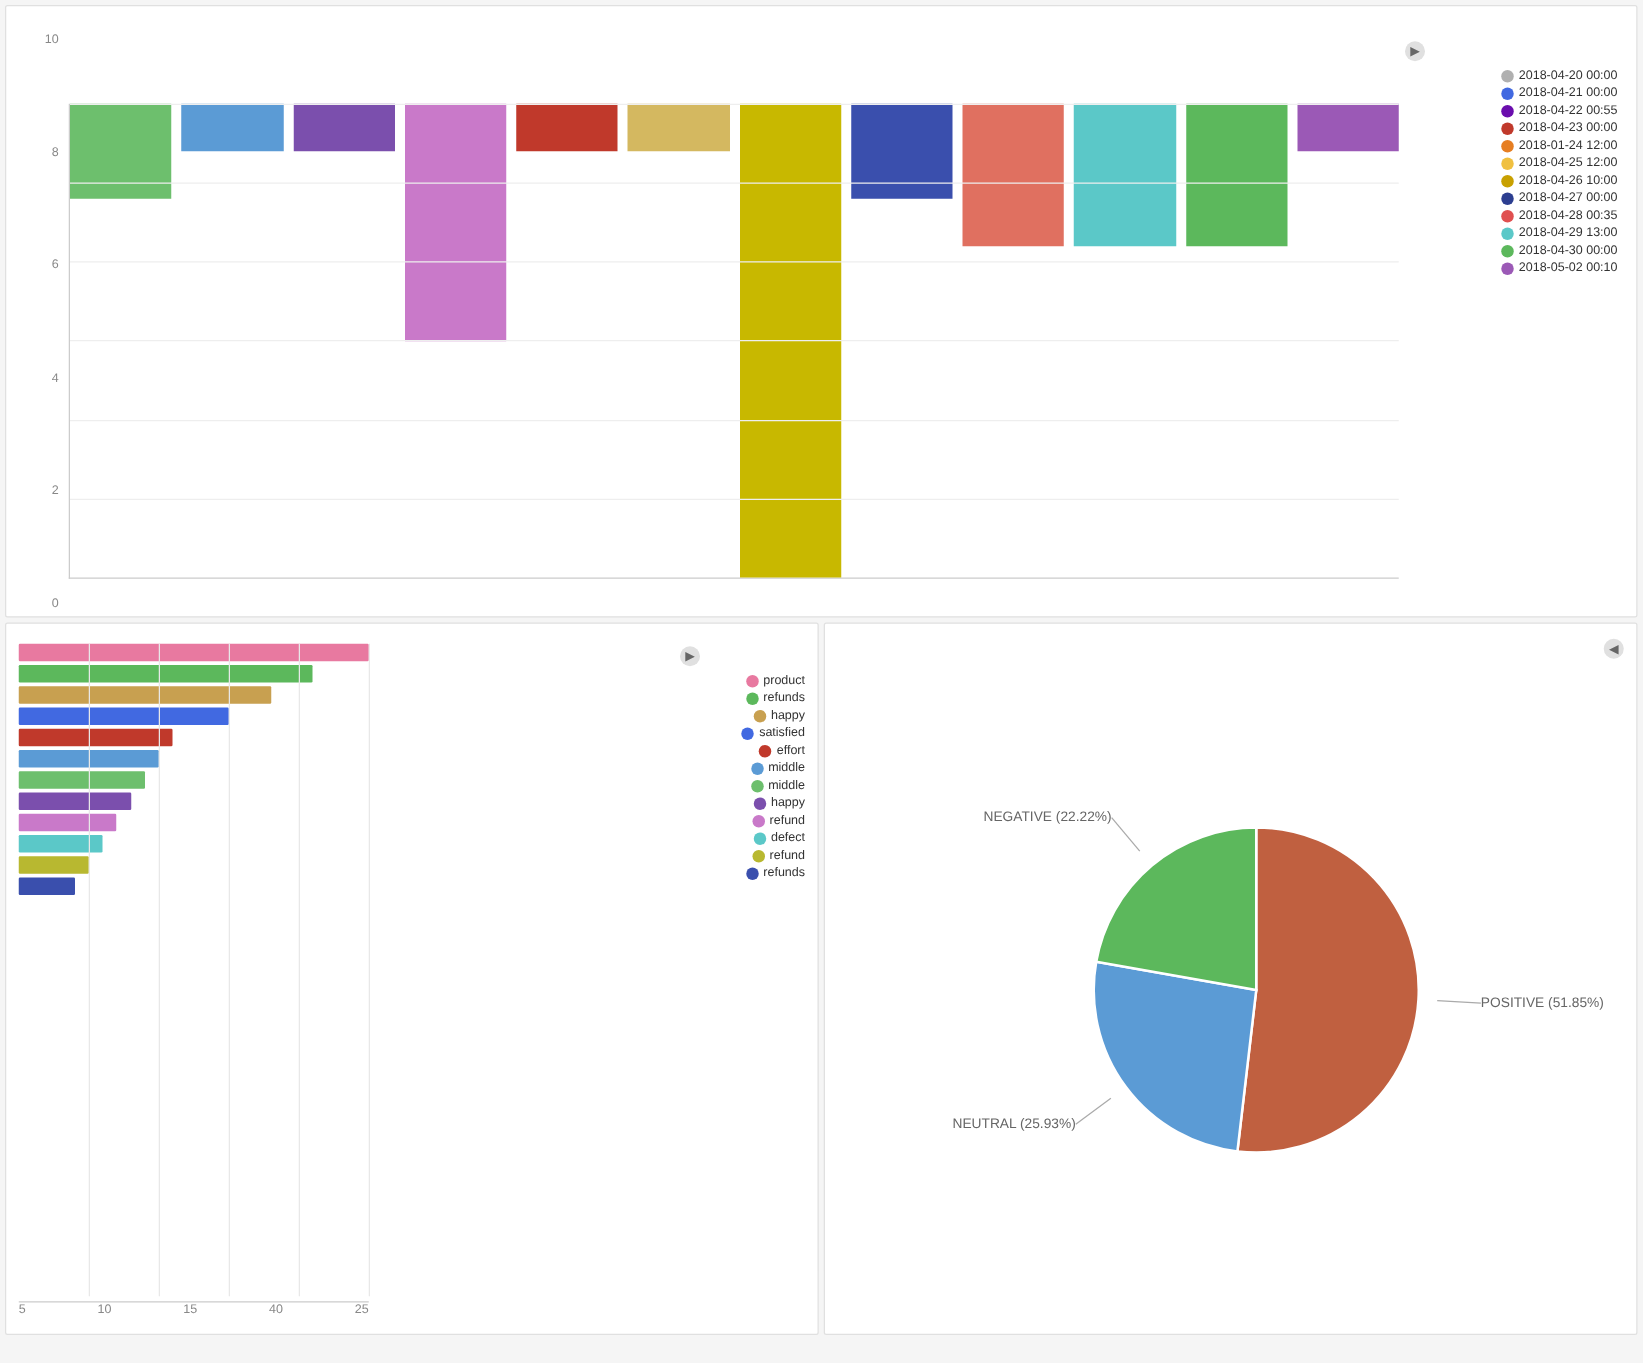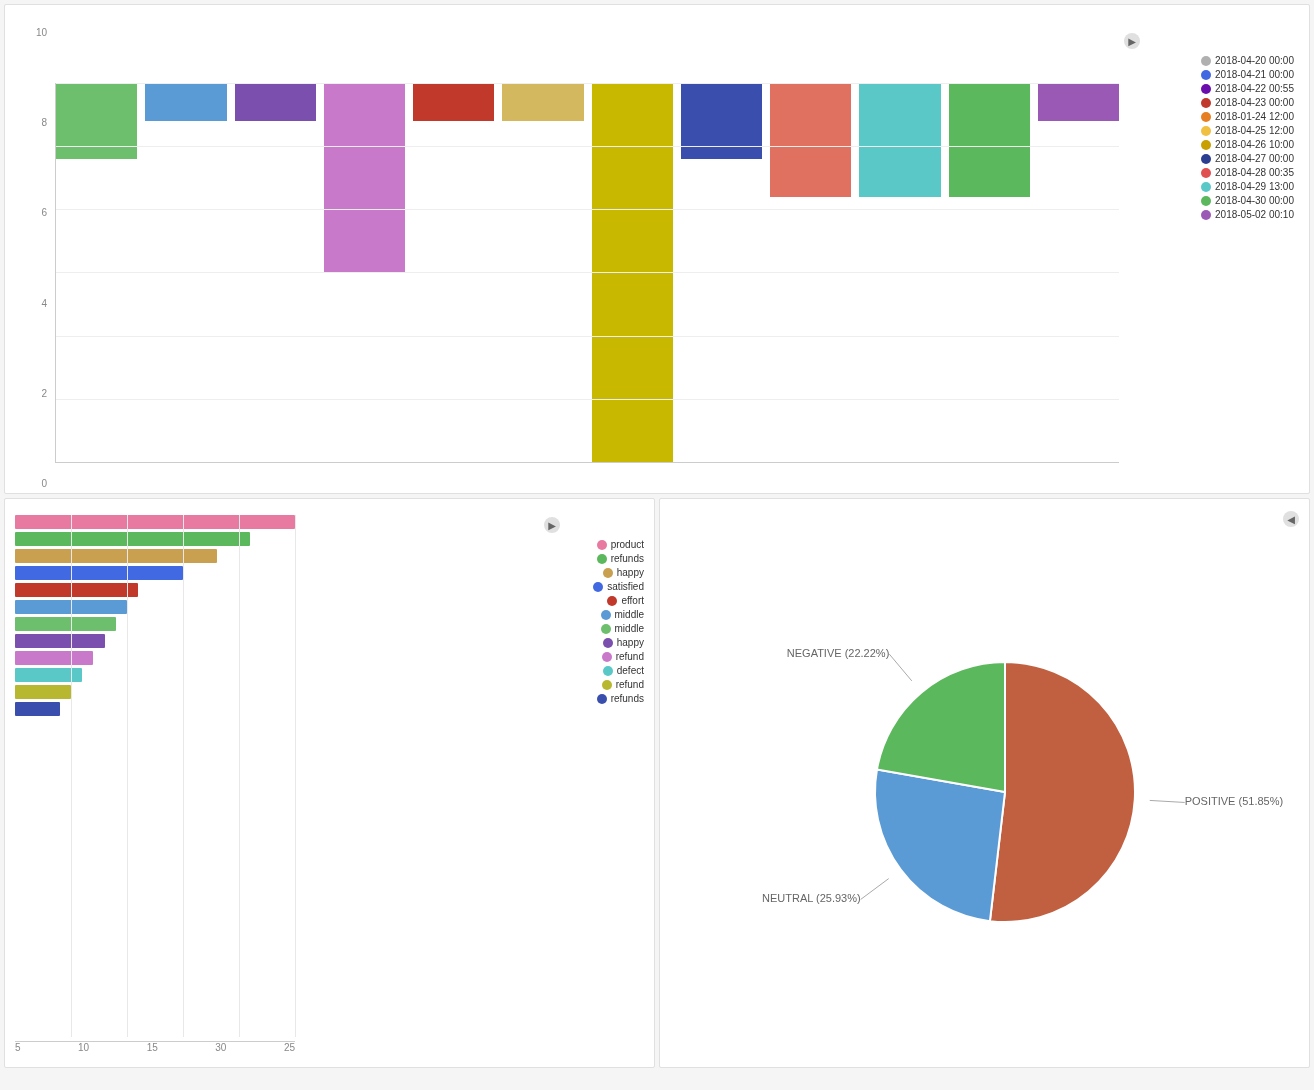--- a/index.html
+++ b/index.html
@@ -274,21 +274,21 @@
                 <div class="legend-dot" style="background:#3a4fad"></div>
                 <span>refunds</span>
               </div>
             </div>
         </div>
       </div>
       <div class="kw-x-axis" id="kw-x-axis" style="margin-left: 0px; width: 280px; border-top: 1px solid rgb(204, 204, 204); margin-top: 4px;">
           <span class="kw-x-label">5</span>
           <span class="kw-x-label">10</span>
           <span class="kw-x-label">15</span>
-          <span class="kw-x-label">30</span>
+          <span class="kw-x-label">40</span>
           <span class="kw-x-label">25</span>
         </div>
       <div class="kw-x-title"></div>
     </div>
 
     <div class="panel sentiment-panel">
       <div class="sentiment-header">
         <div class="panel-title"></div>
         <div class="nav-arrow">◀</div>
       </div>

